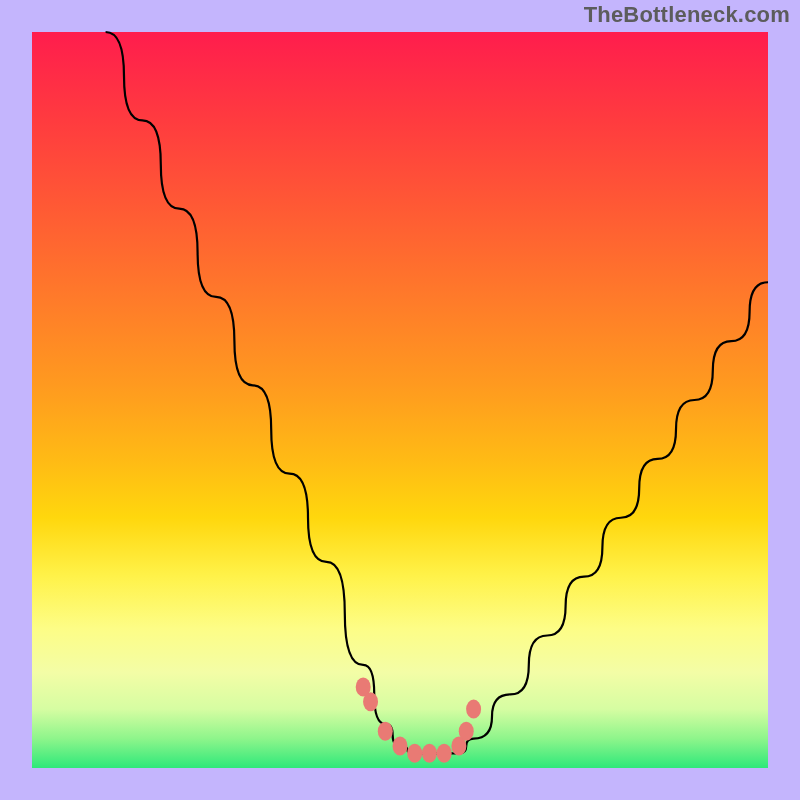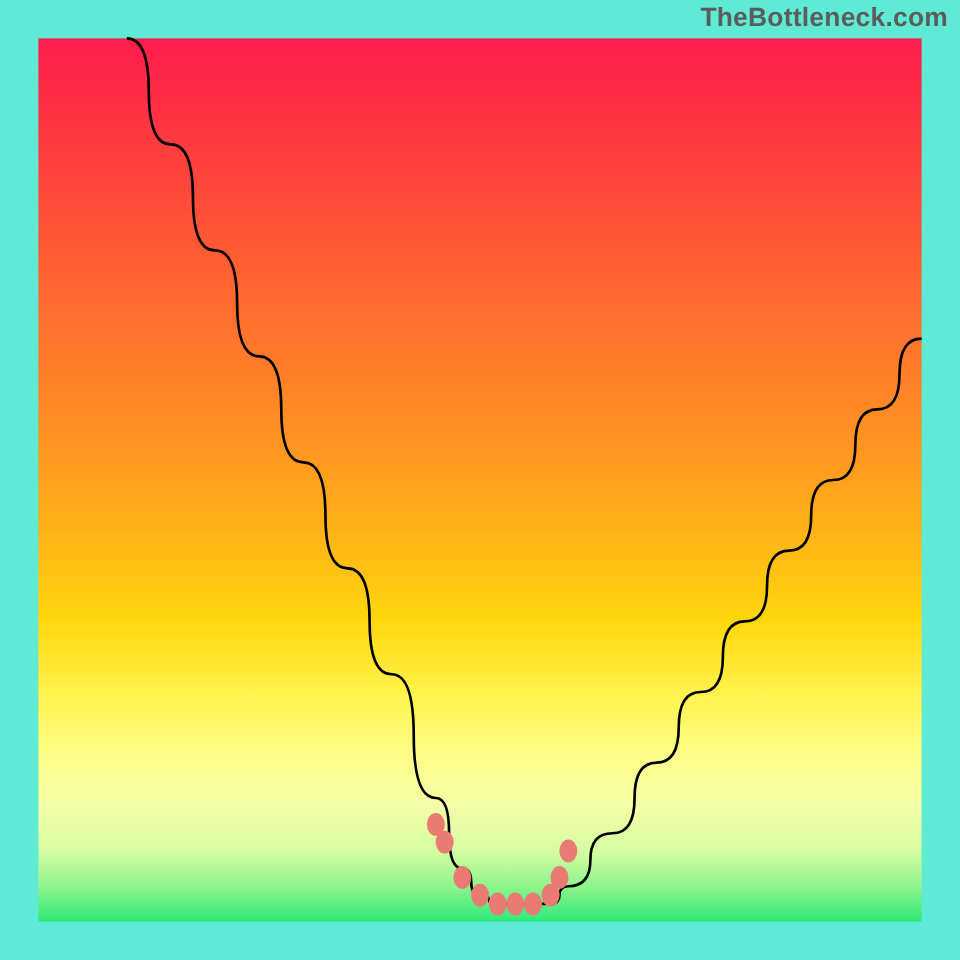--- a/index.html
+++ b/index.html
@@ -9,21 +9,21 @@
     height: 800px;
     background: #000;
     overflow: hidden;
   }
   .frame {
     position: absolute;
     top: 0;
     left: 0;
     width: 800px;
     height: 800px;
-    background: #5eead4;
+    background: #c4b5fd;
   }
   .plot {
     position: absolute;
     top: 32px;
     left: 32px;
     width: 736px;
     height: 736px;
     background: linear-gradient(to bottom,
       #ff1d4d 0%,
       #ff3b3f 12%,

